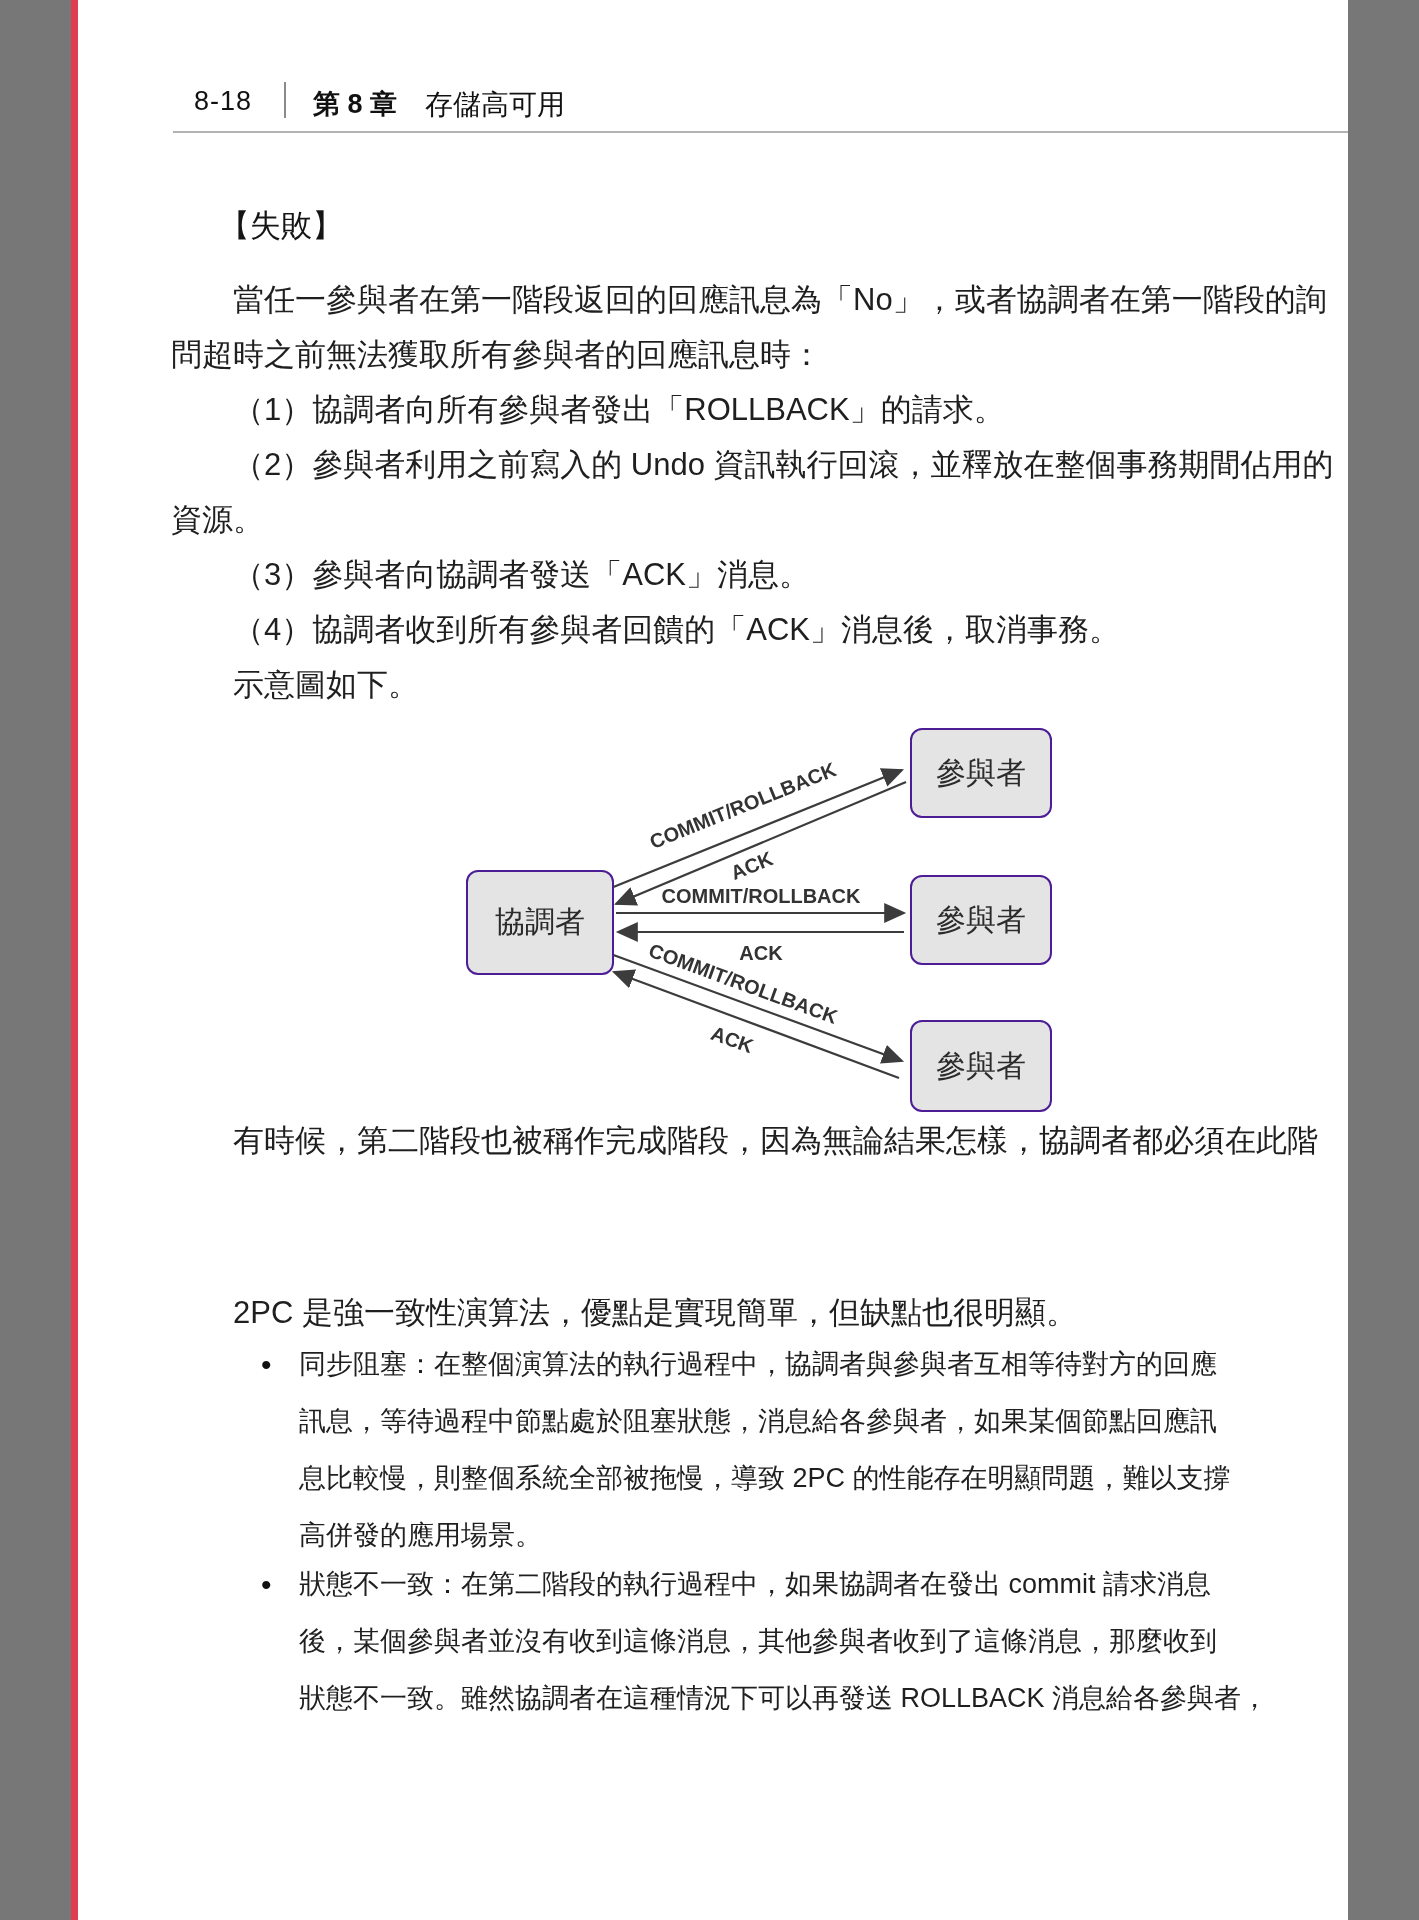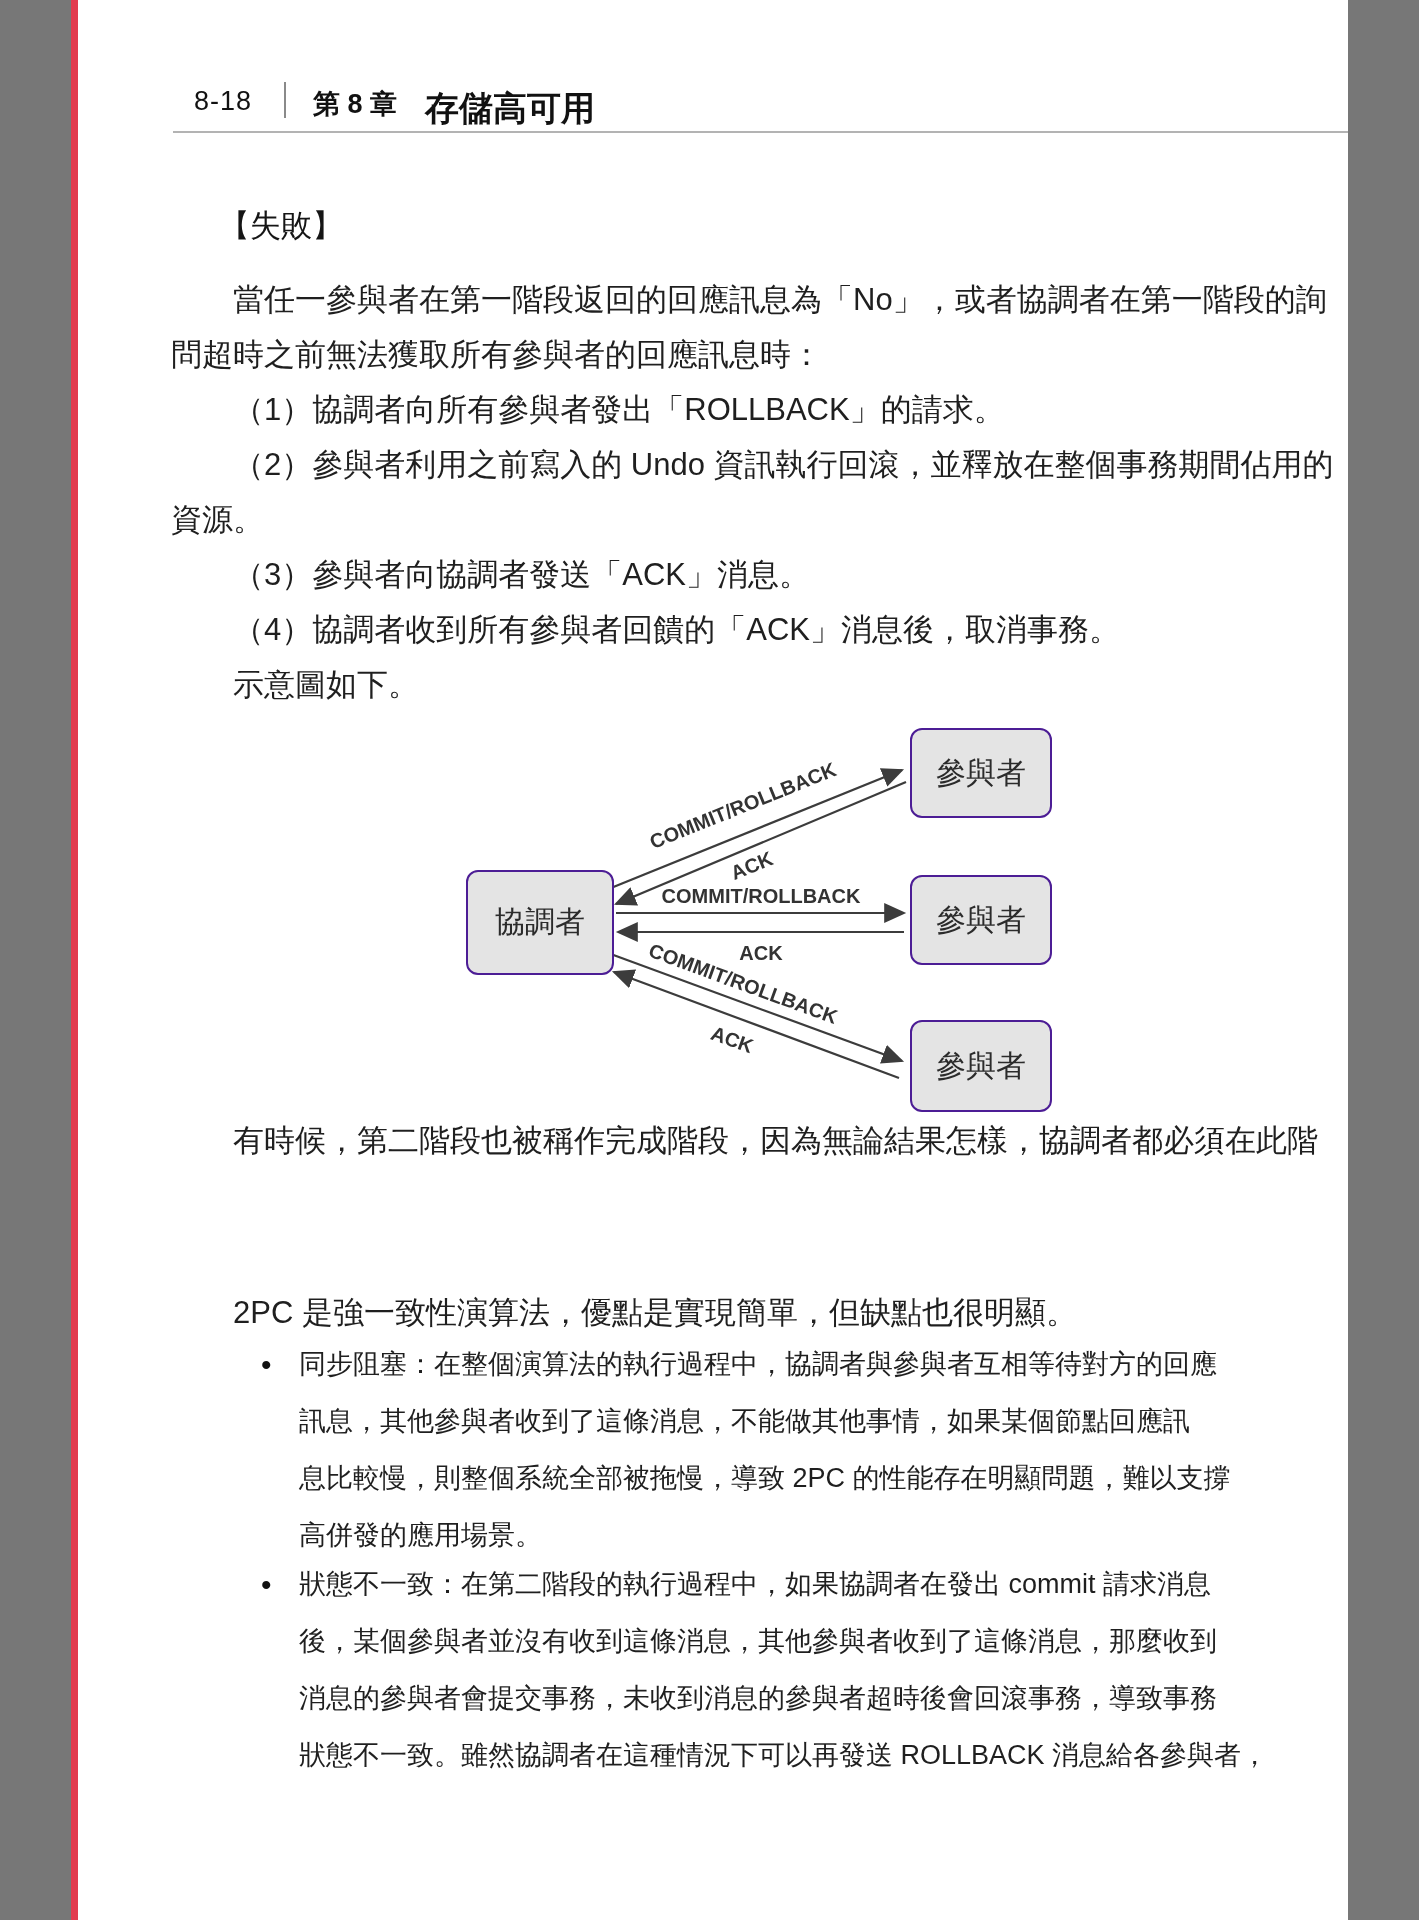--- a/index.html
+++ b/index.html
@@ -7,21 +7,21 @@
     position:relative; width:1277px; height:1920px; background:#ffffff;
     font-family:"Liberation Sans","DejaVu Sans",sans-serif; color:#1e1e1e;
     overflow:hidden; margin:0 auto;
   }
   .spine { position:absolute; left:0; top:0; width:7px; height:100%; background:#e23c4f; }
 
   
   .hdr-pg   { position:absolute; left:123px; top:86px; font-size:27px; color:#111; letter-spacing:1px; }
   .hdr-sep  { position:absolute; left:213px; top:82px; width:2px; height:36px; background:#8a8a8a; }
   .hdr-ch   { position:absolute; left:242px; top:86px; font-size:27px; font-weight:700; color:#111; }
-  .hdr-ttl  { position:absolute; left:354px; top:86px; font-size:34px; font-weight:700; color:#111; }
+  .hdr-ttl  { position:absolute; left:354px; top:86px; font-size:28px; font-weight:400; color:#111; }
   .hdr-rule { position:absolute; left:102px; top:131px; width:1218px; height:2px; background:#b3b3b3; }
 
   
   .heading { position:absolute; left:148px; top:205px; font-size:31px; color:#151515; }
   .tblock  { position:absolute; left:100px; width:1250px; font-size:31px; color:#1f1f1f; }
   .tblock .line { height:55px; line-height:55px; white-space:nowrap; }
   .tblock.lower .line { height:57px; line-height:57px; }
 
   .bullet { position:absolute; left:228px; width:1110px; font-size:27px; color:#1f1f1f; }
   .bullet .line { height:57px; line-height:57px; white-space:nowrap; }
@@ -116,25 +116,24 @@
   <div class="tblock lower" style="top:1112px">
       <div class="line">　　有時候，第二階段也被稱作完成階段，因為無論結果怎樣，協調者都必須在此階</div>
     </div>
   <div class="tblock lower" style="top:1284px">
       <div class="line">　　2PC 是強一致性演算法，優點是實現簡單，但缺點也很明顯。</div>
     </div>
 
   <div class="bdot" style="top:1336px">•</div>
   <div class="bullet" style="top:1336px">
       <div class="line">同步阻塞：在整個演算法的執行過程中，協調者與參與者互相等待對方的回應</div>
-      <div class="line">訊息，其他參與者收到了這條消息，不能做其他事情，如果某個節點回應訊</div>
+      <div class="line">訊息，等待過程中節點處於阻塞狀態，消息給各參與者，如果某個節點回應訊</div>
       <div class="line">息比較慢，則整個系統全部被拖慢，導致 2PC 的性能存在明顯問題，難以支撐</div>
       <div class="line">高併發的應用場景。</div>
     </div>
 
   <div class="bdot" style="top:1556px">•</div>
   <div class="bullet" style="top:1556px">
       <div class="line">狀態不一致：在第二階段的執行過程中，如果協調者在發出 commit 請求消息</div>
       <div class="line">後，某個參與者並沒有收到這條消息，其他參與者收到了這條消息，那麼收到</div>
-      <div class="line">消息的參與者會提交事務，未收到消息的參與者超時後會回滾事務，導致事務</div>
       <div class="line">狀態不一致。雖然協調者在這種情況下可以再發送 ROLLBACK 消息給各參與者，</div>
     </div>
 </div>
 
 </body></html>

